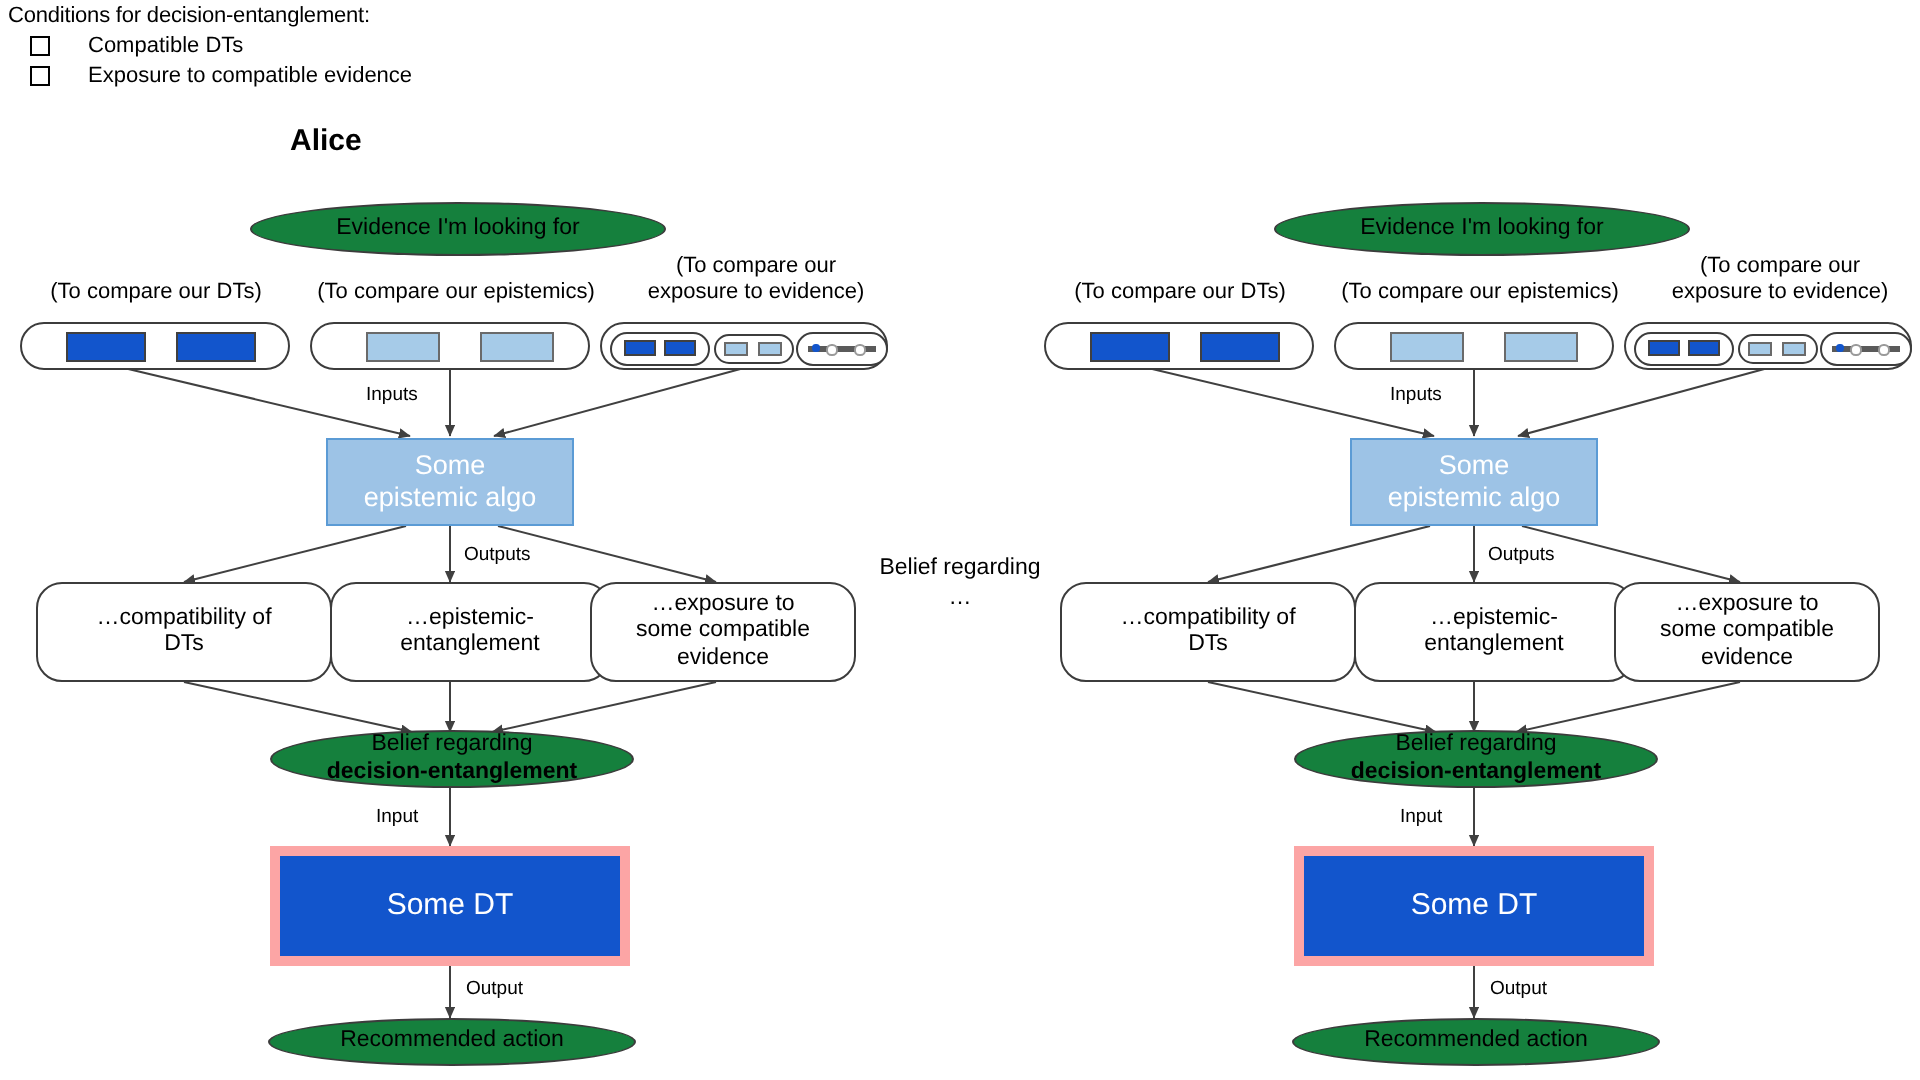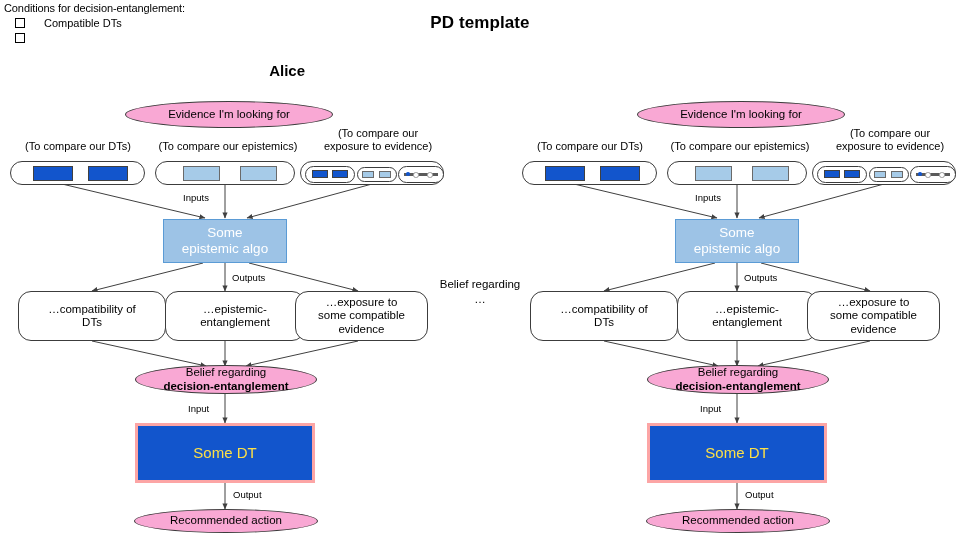--- a/index.html
+++ b/index.html
@@ -88,42 +88,42 @@
     font-size: 17px;
     font-weight: bold;
     letter-spacing: 0.1px;
   }
 
   
   .col-title {
     position: absolute;
     font-size: 15px;
     font-weight: bold;
-    text-align: right;
+    text-align: left;
     width: 160px;
   }
 
   
   .node {
     position: absolute;
     box-sizing: border-box;
     display: flex;
     align-items: center;
     justify-content: center;
     text-align: center;
     font-size: 11.5px;
     line-height: 13.5px;
     color: #000;
   }
 
   
   .ellipse {
     border: 1px solid #3c3c3c;
     border-radius: 50%;
-    background: #f9a8d4;
+    background: #15803d;
   }
   
   .pill {
     border: 1px solid #3c3c3c;
     border-radius: 13px;
     background: #fff;
   }
   .capsule {
     border: 1px solid #3c3c3c;
     border-radius: 999px;
@@ -133,22 +133,22 @@
   
   .rect-algo {
     background: #9dc3e6;
     border: 1px solid #5b9bd5;
     color: #ffffff;
     font-size: 13.5px;
     line-height: 16px;
   }
   .rect-dt {
     background: #1255cc;
-    border: 3px solid #fca5a5;
-    color: #fde047;
+    border: 5px solid #fca5a5;
+    color: #ffffff;
     font-size: 15px;
   }
 
   .caption {
     position: absolute;
     font-size: 11px;
     line-height: 13px;
     text-align: center;
     color: #000;
   }
@@ -209,24 +209,24 @@
 
   <div class="legend">
     <div class="legend-title">Conditions for decision-entanglement:</div>
 
     <div class="legend-row">
       <span class="legend-box"><span class="glyph-box"></span></span>
       <span class="legend-label">Compatible DTs</span>
     </div>
     <div class="legend-row">
       <span class="legend-box"><span class="glyph-box"></span></span>
-    </div>
-  </div>
-
-  <div class="page-title">PD template</div>
+      <span class="legend-label">Exposure to compatible evidence</span>
+    </div>
+  </div>
+
 
   <svg class="wires" viewBox="0 0 960 540">
     <defs>
       <marker id="ah" markerWidth="7" markerHeight="7" refX="5.6" refY="2.6" orient="auto">
         <path d="M0,0 L6,2.6 L0,5.2 z" fill="#404040"></path>
       </marker>
     </defs>
     <g stroke="#404040" stroke-width="1" fill="none" marker-end="url(#ah)">
 
       <path d="M62,184 L205,218"></path>

